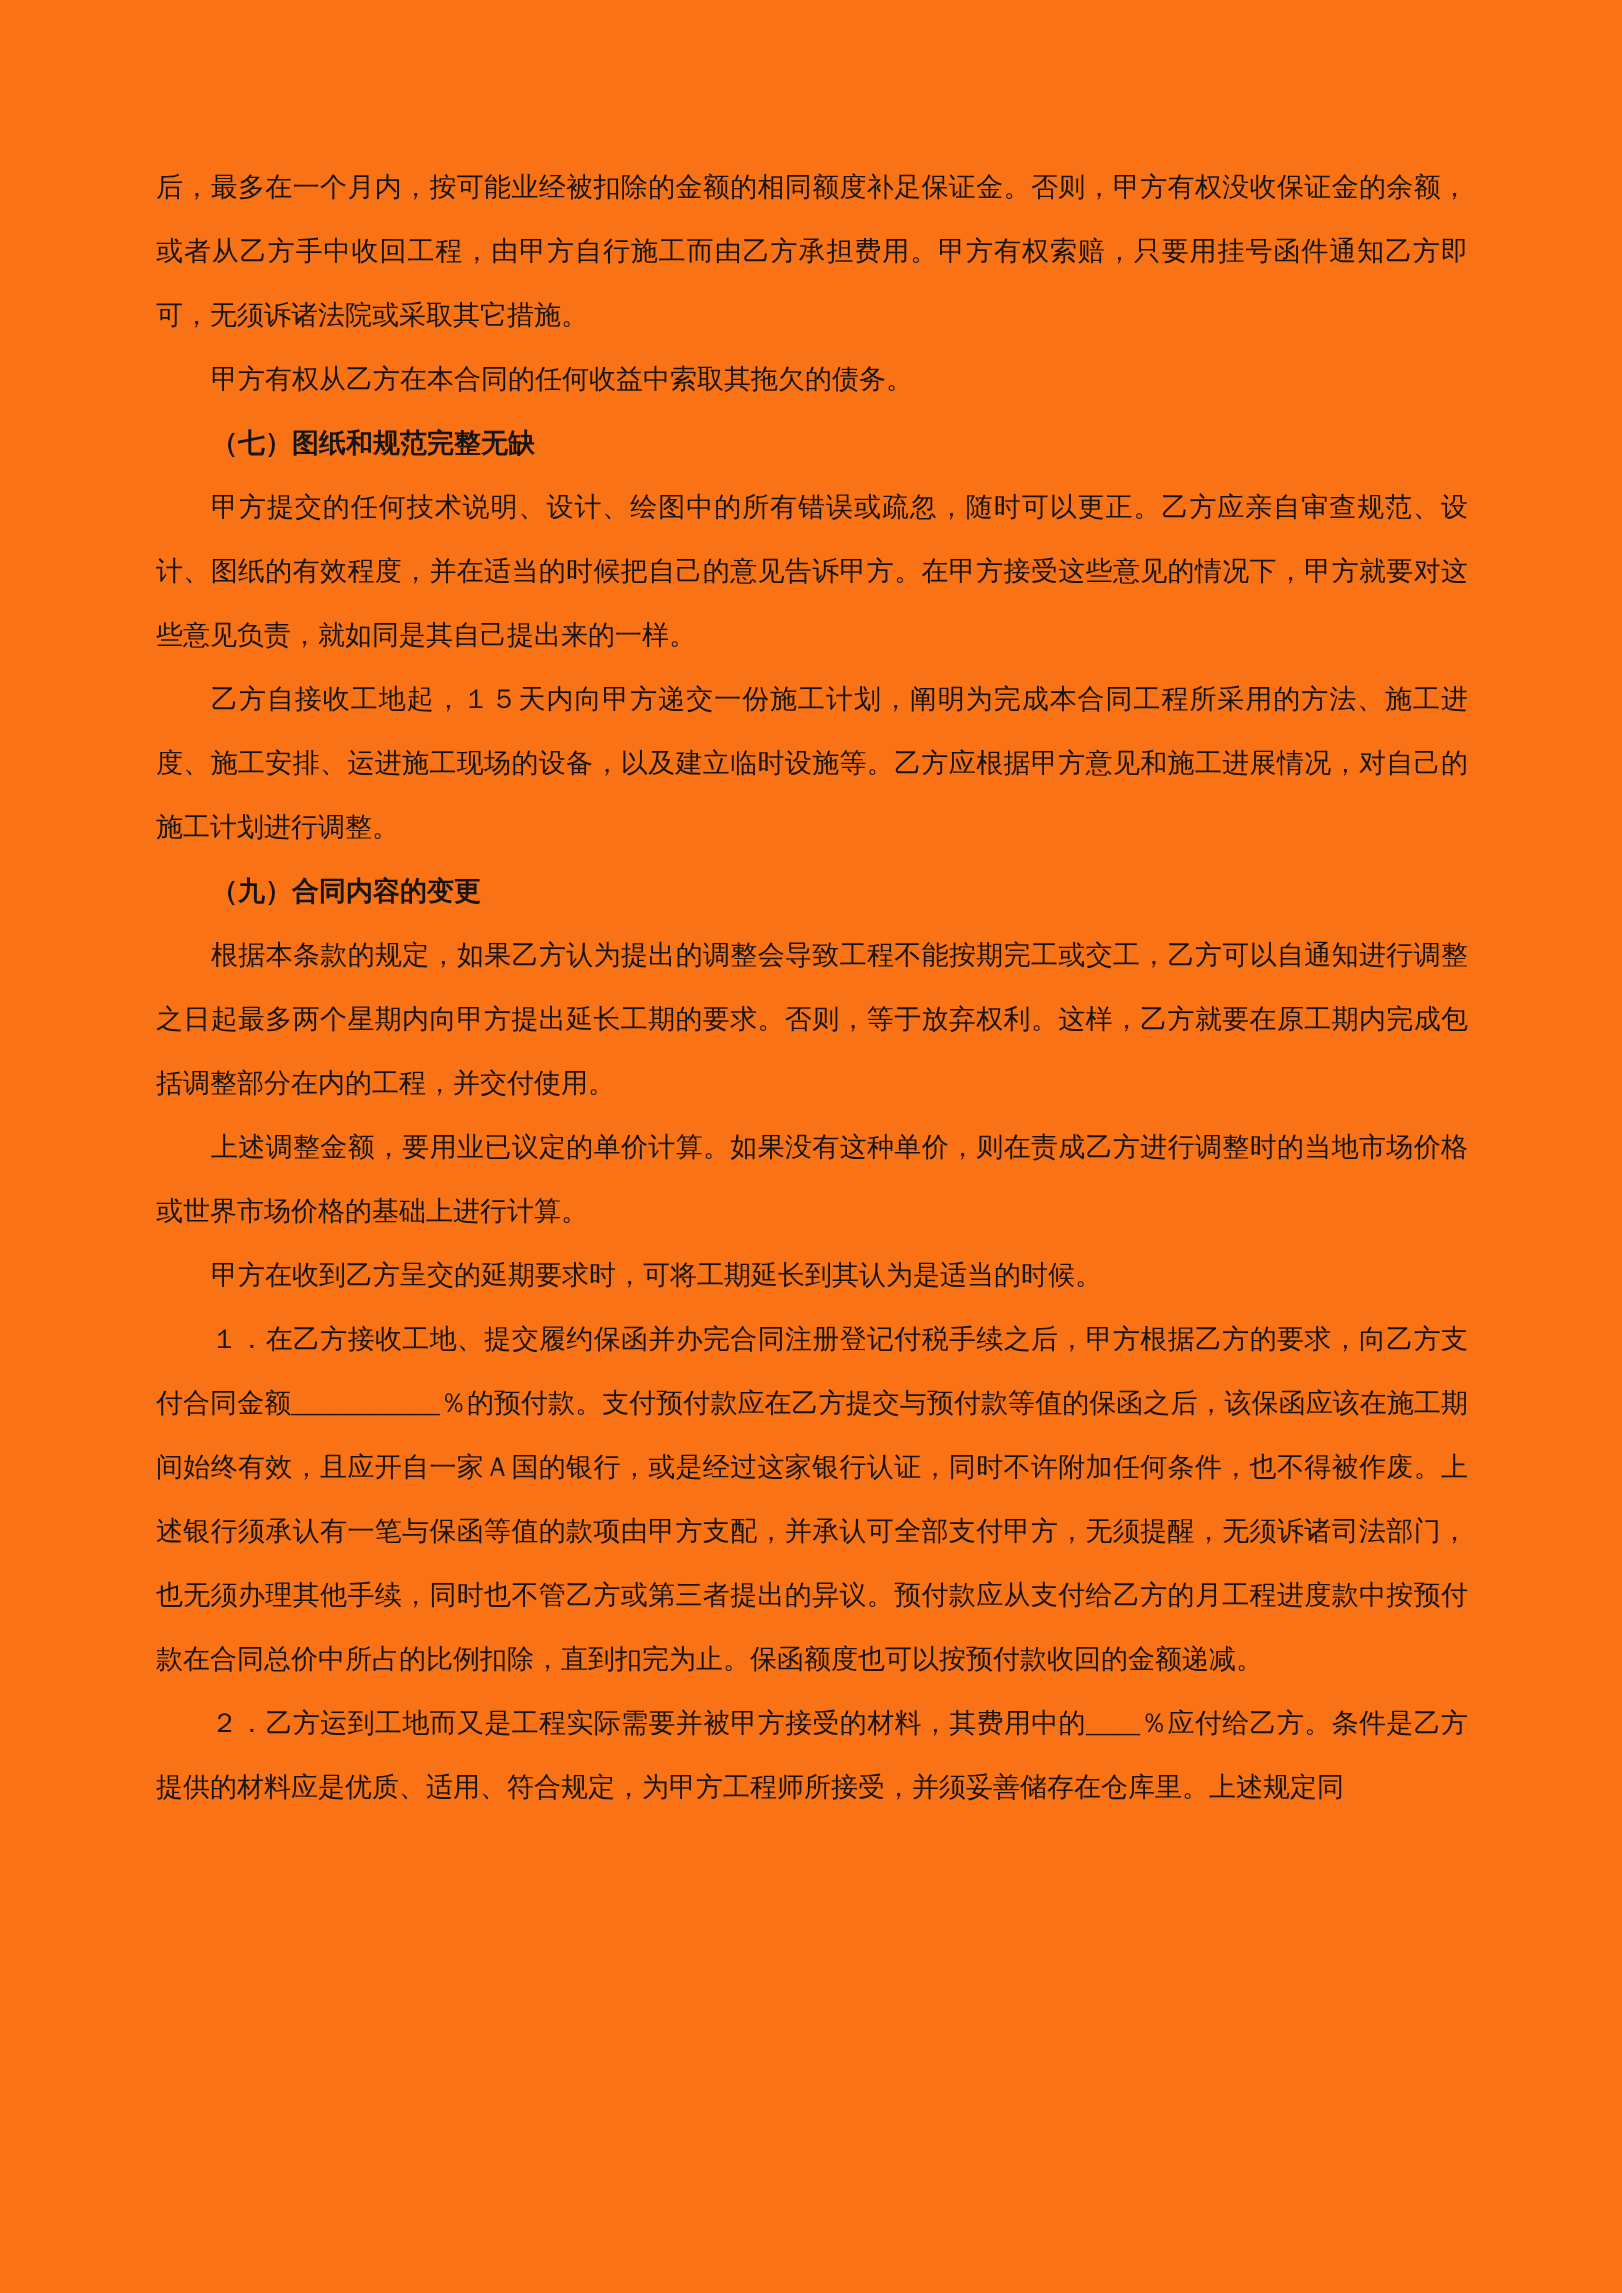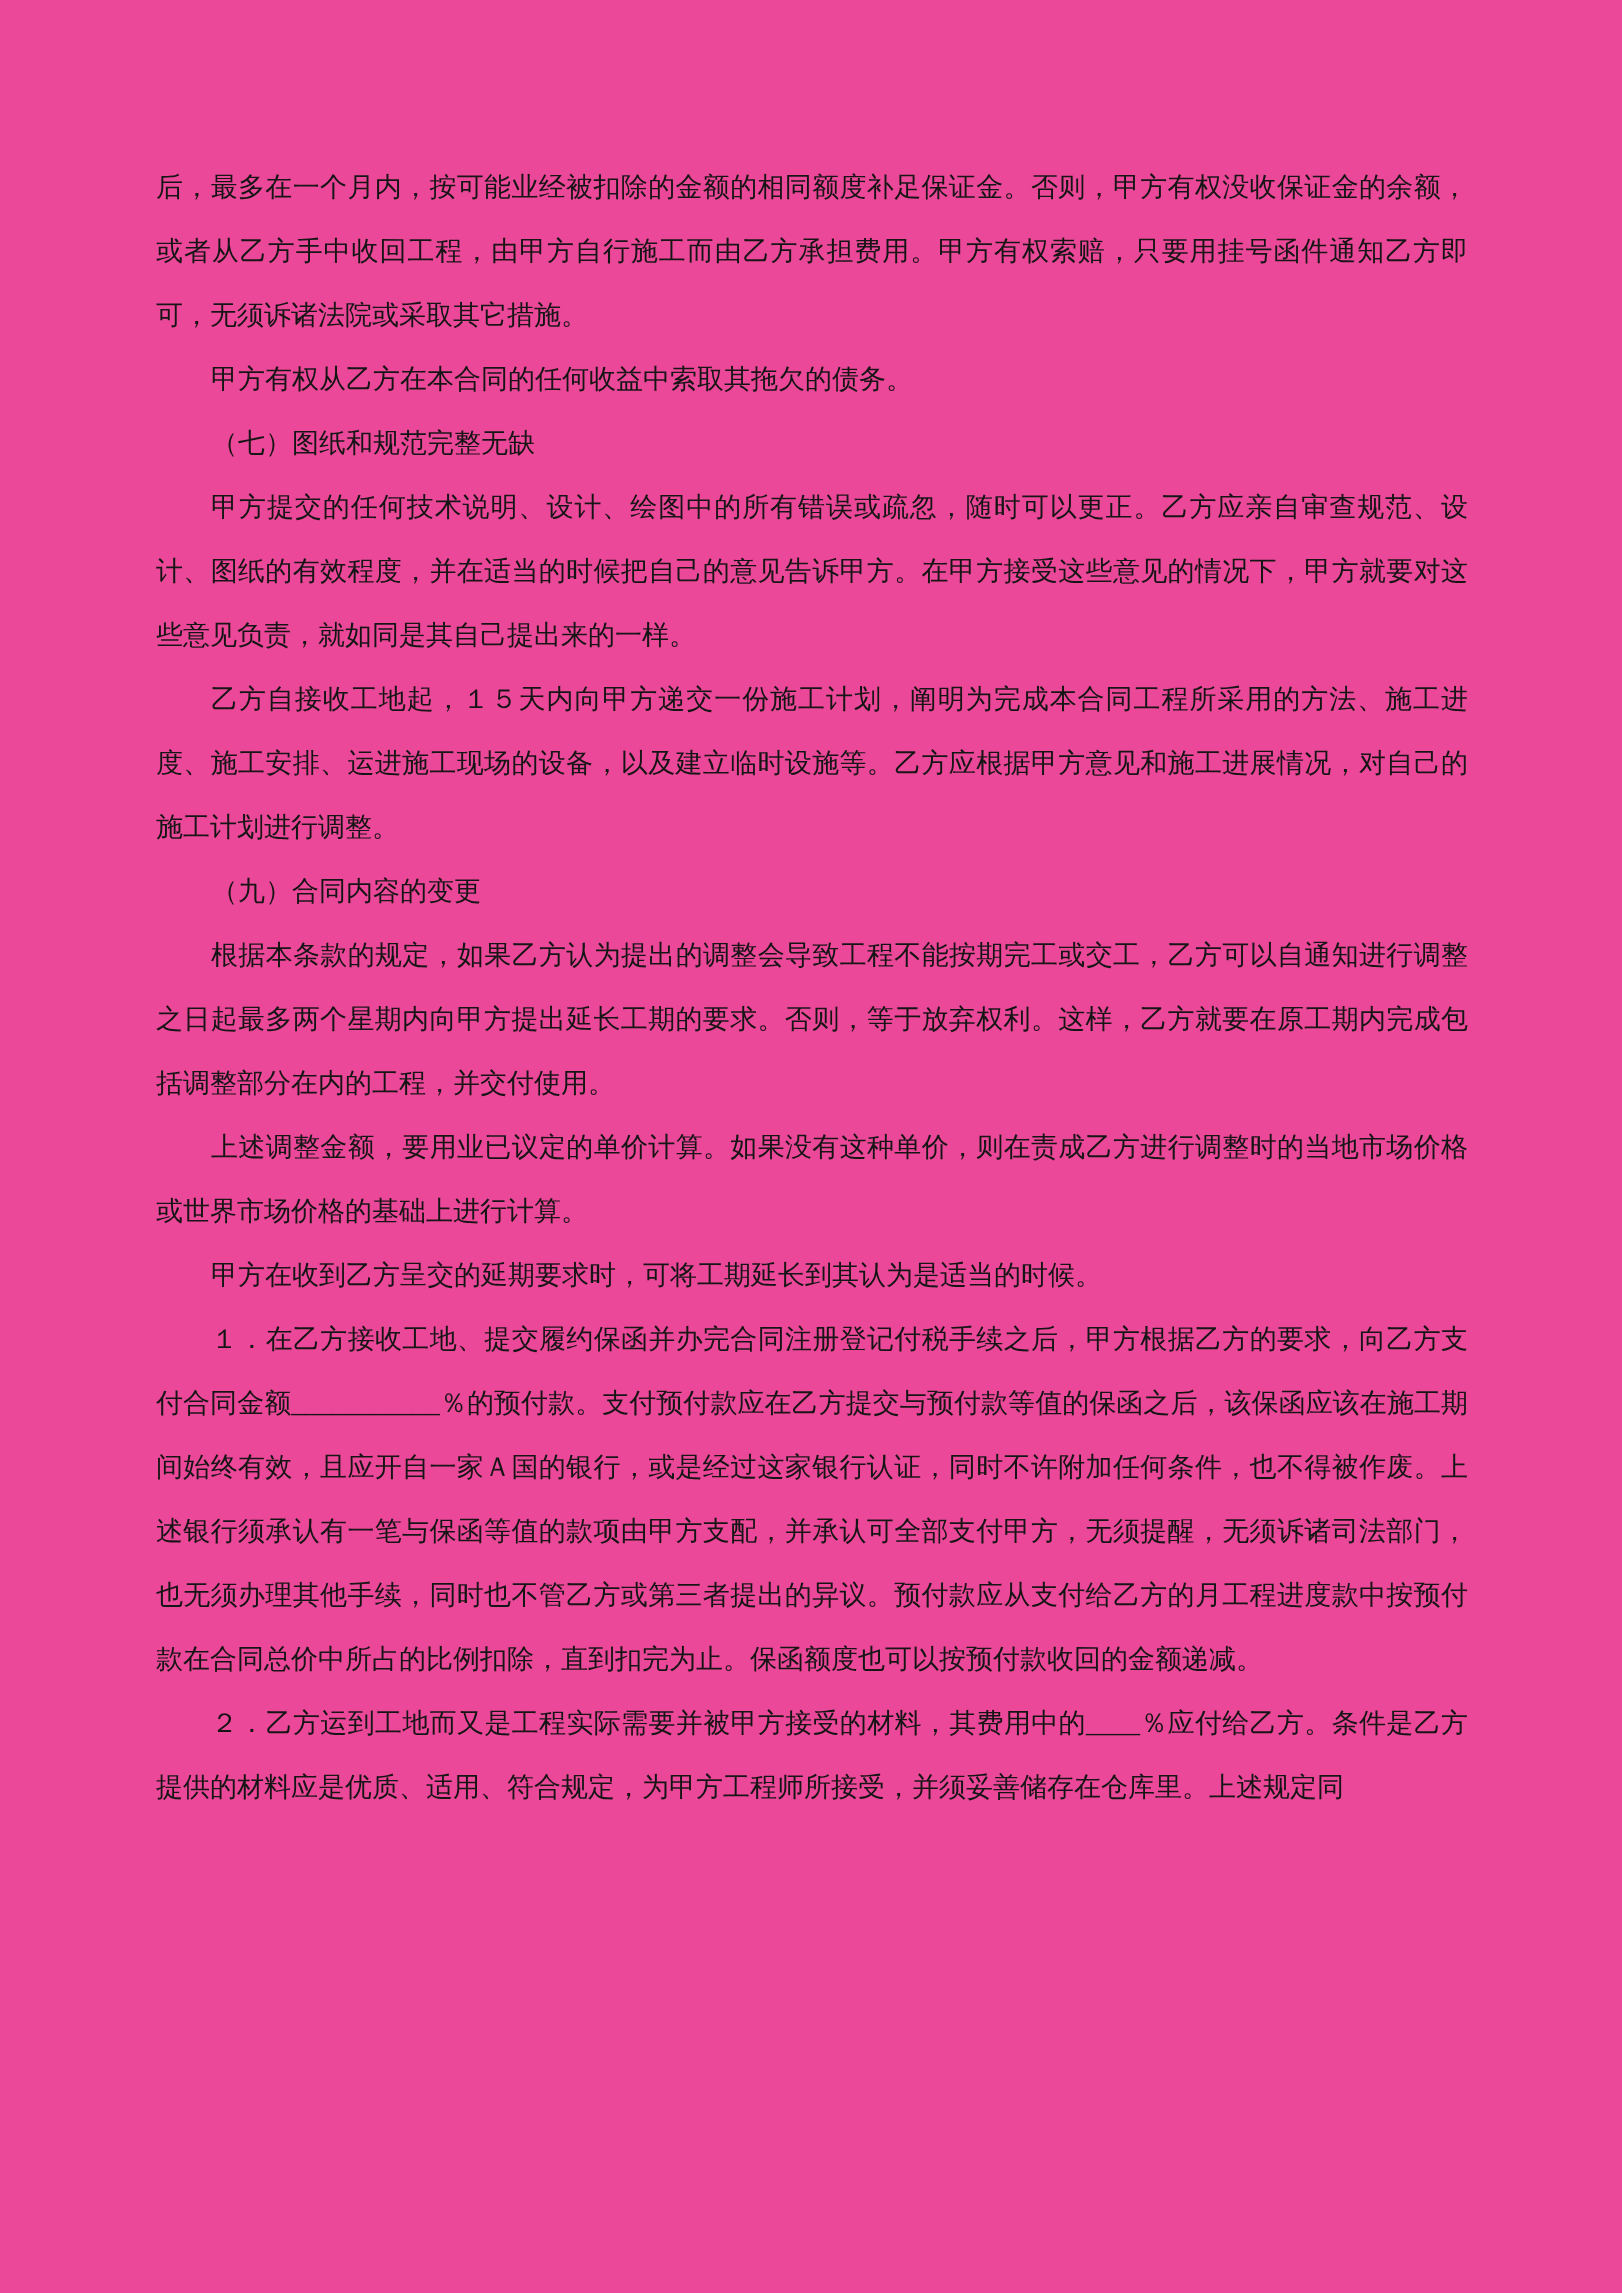--- a/index.html
+++ b/index.html
@@ -26,28 +26,28 @@
     text-align: justify;
   }
   .block {
     margin: 0;
     padding: 0;
   }
   .block.indent {
     text-indent: 55px;
   }
   .block.heading {
-    font-weight: normal;
+    font-weight: bold;
     font-family: "Liberation Sans", "DejaVu Sans", sans-serif;
   }
 </style>
 </head>
 <body>
 
-<div class="page" style="background: #ec4899; color: rgb(21, 21, 21);">
+<div class="page" style="background: #f97316; color: rgb(21, 21, 21);">
   <div class="content" id="doc-content">
       <p class="block paragraph">后，最多在一个月内，按可能业经被扣除的金额的相同额度补足保证金。否则，甲方有权没收保证金的余额，或者从乙方手中收回工程，由甲方自行施工而由乙方承担费用。甲方有权索赔，只要用挂号函件通知乙方即可，无须诉诸法院或采取其它措施。</p>
       <p class="block paragraph indent">甲方有权从乙方在本合同的任何收益中索取其拖欠的债务。</p>
       <p class="block heading indent">（七）图纸和规范完整无缺</p>
       <p class="block paragraph indent">甲方提交的任何技术说明、设计、绘图中的所有错误或疏忽，随时可以更正。乙方应亲自审查规范、设计、图纸的有效程度，并在适当的时候把自己的意见告诉甲方。在甲方接受这些意见的情况下，甲方就要对这些意见负责，就如同是其自己提出来的一样。</p>
       <p class="block paragraph indent">乙方自接收工地起，１５天内向甲方递交一份施工计划，阐明为完成本合同工程所采用的方法、施工进度、施工安排、运进施工现场的设备，以及建立临时设施等。乙方应根据甲方意见和施工进展情况，对自己的施工计划进行调整。</p>
       <p class="block heading indent">（九）合同内容的变更</p>
       <p class="block paragraph indent">根据本条款的规定，如果乙方认为提出的调整会导致工程不能按期完工或交工，乙方可以自通知进行调整之日起最多两个星期内向甲方提出延长工期的要求。否则，等于放弃权利。这样，乙方就要在原工期内完成包括调整部分在内的工程，并交付使用。</p>
       <p class="block paragraph indent">上述调整金额，要用业已议定的单价计算。如果没有这种单价，则在责成乙方进行调整时的当地市场价格或世界市场价格的基础上进行计算。</p>
       <p class="block paragraph indent">甲方在收到乙方呈交的延期要求时，可将工期延长到其认为是适当的时候。</p>

